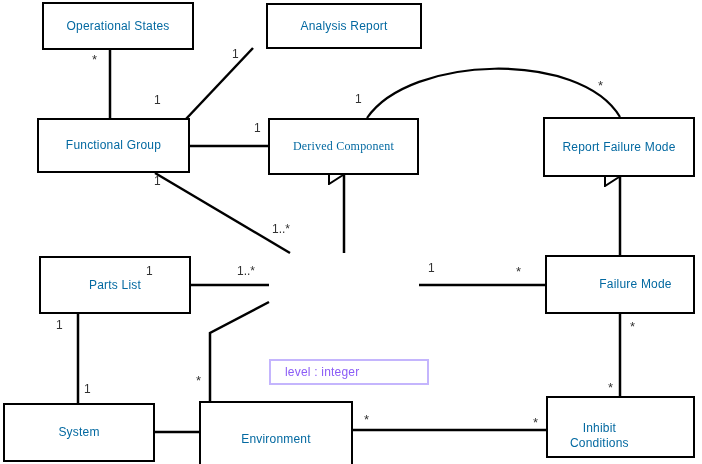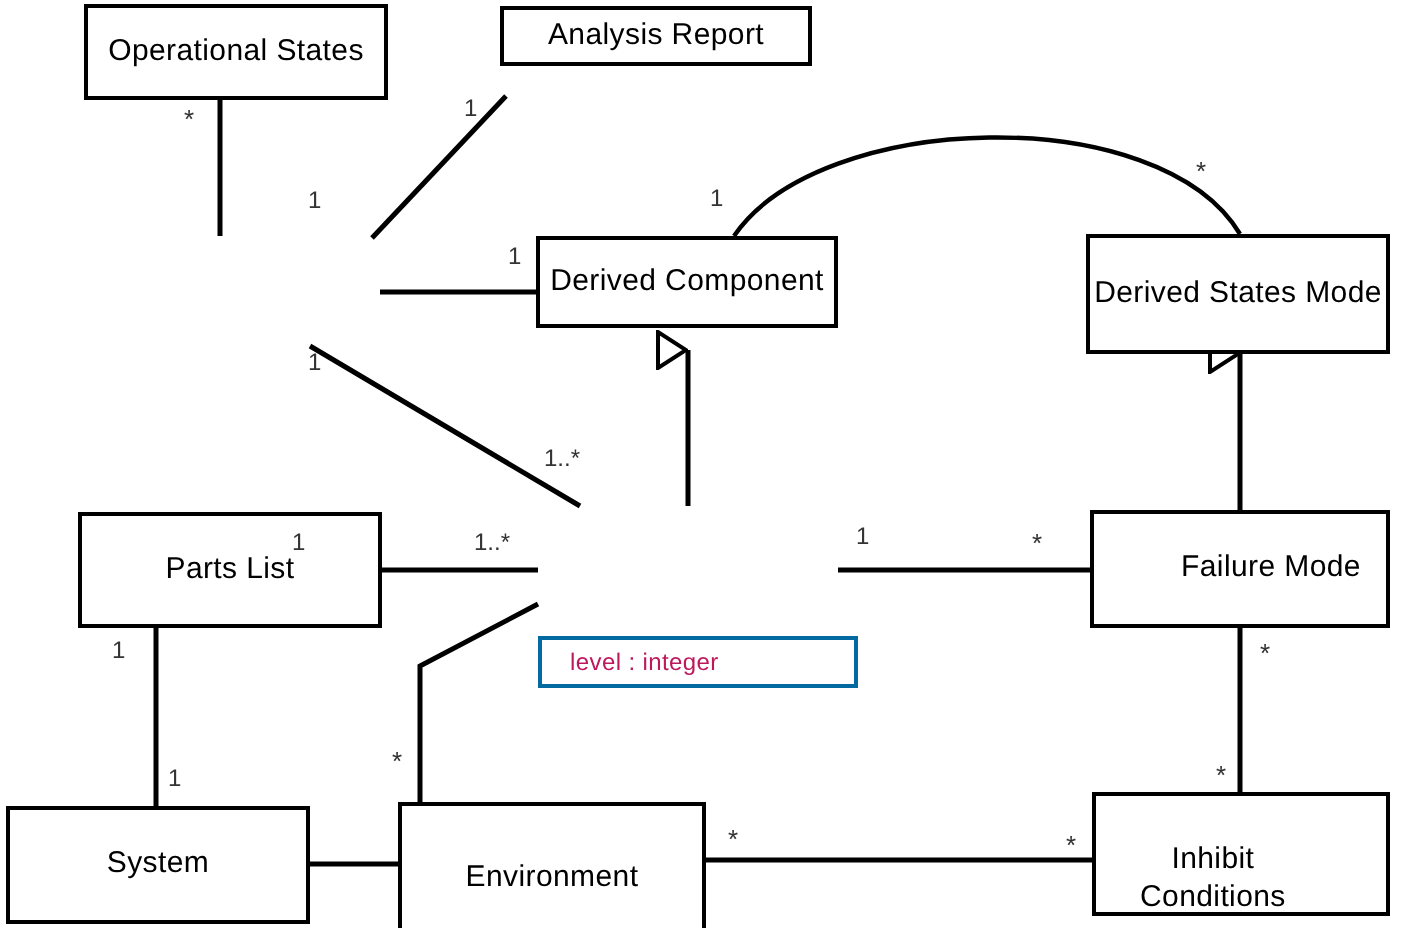--- a/index.html
+++ b/index.html
@@ -29,47 +29,48 @@
     background: #ffffff;
     z-index: 2;
   }
   .uml-name-compartment {
     display: flex;
     align-items: center;
     justify-content: center;
     width: 100%;
     height: 100%;
     box-sizing: border-box;
-    font-size: 15px;
-    color: #000000;
+    font-size: 12px;
+    color: #0369a1;
     text-align: center;
     line-height: 1.25;
     letter-spacing: 0.2px;
   }
   .uml-name-compartment.topleft {
     align-items: flex-start;
     justify-content: flex-start;
     text-align: center;
     padding: 3px 0 0 22px;
     white-space: pre-line;
     margin-top: 20px;
   }
   .uml-attr-compartment {
     position: absolute;
     box-sizing: border-box;
-    border: 2px solid #0369a1;
+    border: 2px solid #c4b5fd;
     background: #ffffff;
     z-index: 2;
     display: flex;
     align-items: center;
     justify-content: flex-start;
     padding-left: 14px;
     font-size: 12px;
-    color: #be185d;
+    color: #8b5cf6;
     letter-spacing: 0.2px;
+    margin-top: 41px;
   }
   .mult-label {
     position: absolute;
     font-size: 12px;
     color: #333333;
     z-index: 3;
     white-space: nowrap;
     line-height: 1;
   }
   .mult-label.star {
@@ -114,31 +115,34 @@
 
     <line x1="155" y1="432" x2="199" y2="432" stroke="#000000" stroke-width="2.5"></line>
 
     <line x1="353" y1="430" x2="546" y2="430" stroke="#000000" stroke-width="2.5"></line>
   </svg>
 
   <div class="uml-class" style="left:42px; top:2px; width:152px; height:48px;">
     <div class="uml-name-compartment">Operational States</div>
   </div>
 
-  <div class="uml-class" style="left:250px; top:3px; width:156px; height:30px;">
+  <div class="uml-class" style="left:266px; top:3px; width:156px; height:46px;">
     <div class="uml-name-compartment">Analysis Report</div>
   </div>
 
+  <div class="uml-class" style="left:37px; top:118px; width:153px; height:55px;">
+    <div class="uml-name-compartment">Functional Group</div>
+  </div>
 
-  <div class="uml-class" style="left:268px; top:118px; width:151px; height:46px;">
+  <div class="uml-class" style="left:268px; top:118px; width:151px; height:57px;font-family:Liberation Serif, serif;">
     <div class="uml-name-compartment">Derived Component</div>
   </div>
 
   <div class="uml-class" style="left:543px; top:117px; width:152px; height:60px;">
-    <div class="uml-name-compartment">Derived States Mode</div>
+    <div class="uml-name-compartment">Report Failure Mode</div>
   </div>
 
   <div class="uml-class" style="left:3px; top:256px; width:152px; height:58px;margin-left:36px;">
     <div class="uml-name-compartment">Parts List</div>
   </div>
 
 
   <div class="uml-attr-compartment" style="left:269px; top:318px; width:160px; height:26px;">
     <span>level : integer</span>
   </div>

